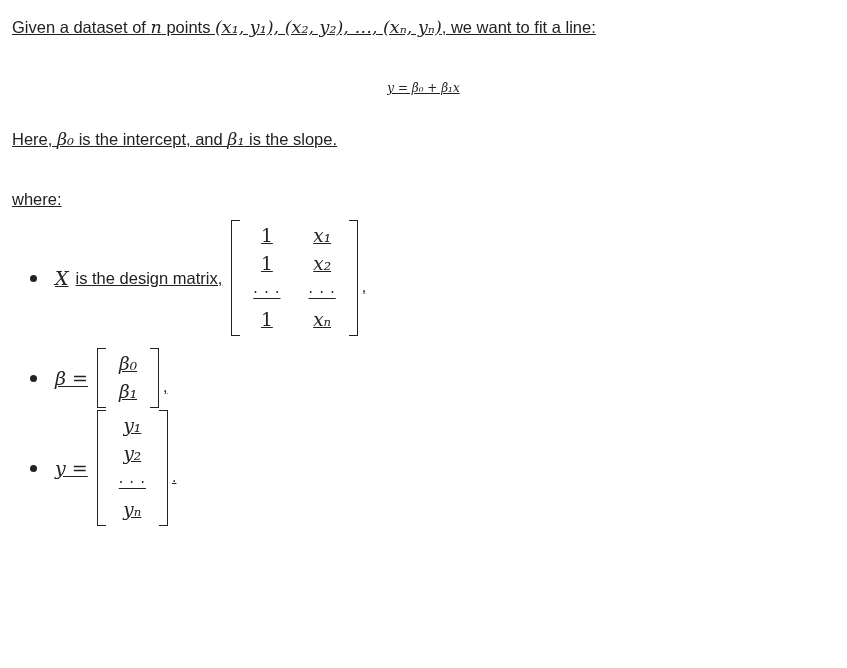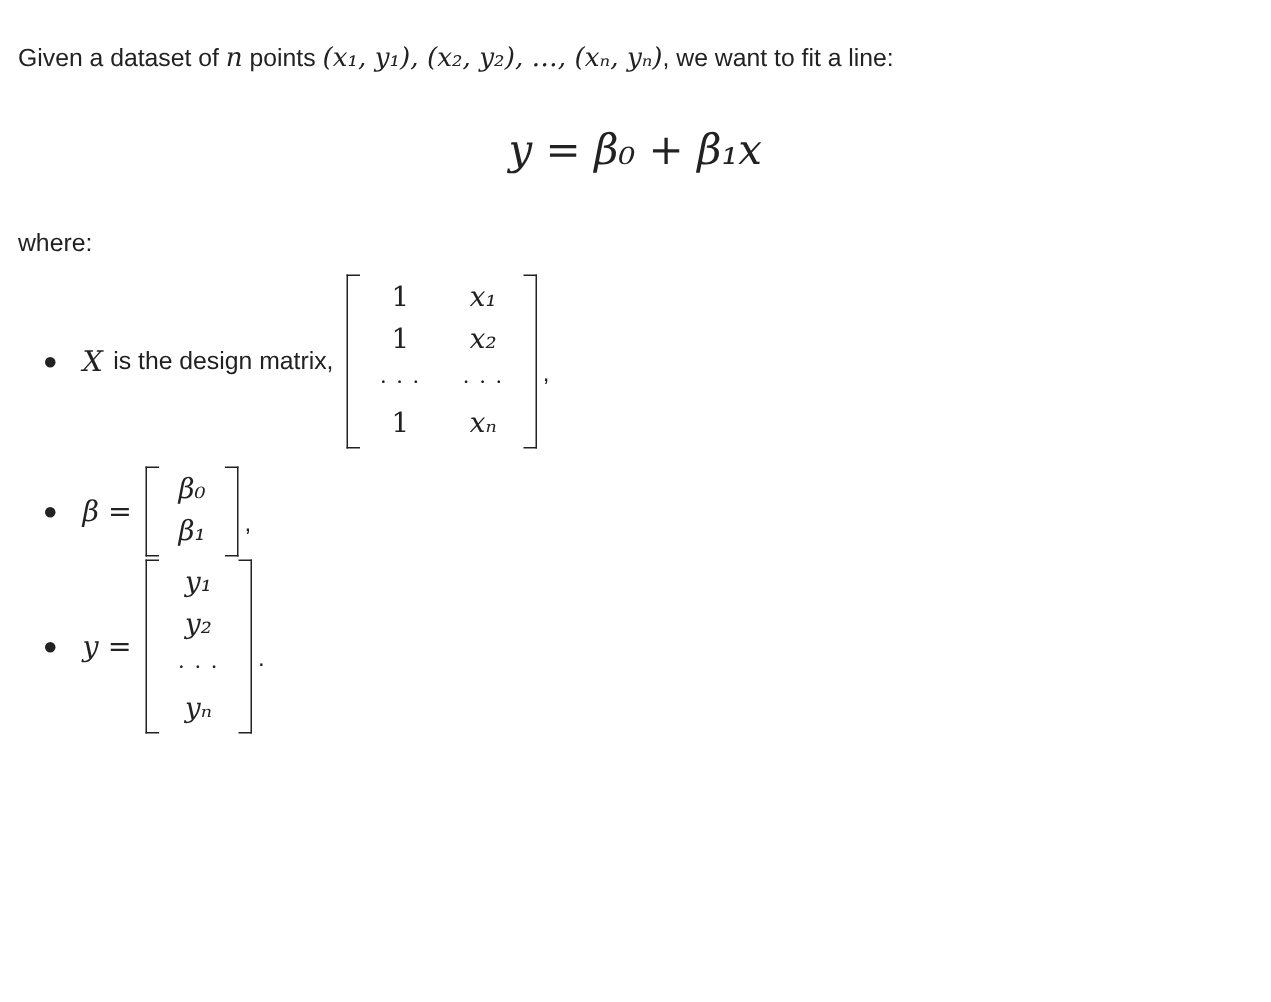--- a/index.html
+++ b/index.html
@@ -2,30 +2,30 @@
 <html><head>
 <meta charset="utf-8">
 <style>
   html,body{margin:0;padding:0;}
   body{
     width:847px;height:668px;overflow:hidden;
     background:#ffffff;color:#222222;
     font-family:"Liberation Sans",sans-serif;
     font-size:16.5px;
   }
-  .doc{padding:28px 12px 0 12px;}
+  .doc{padding:16px 12px 0 12px;text-decoration:underline;}
 
   .p{margin:0;font-size:16.5px;line-height:22px;color:#222222;}
   .p .mi{font-size:17.5px;}
 
   
   .mi{font-family:"DejaVu Serif","Liberation Serif",serif;font-style:italic;}
   .disp{
     font-family:"DejaVu Serif","Liberation Serif",serif;font-style:italic;
-    font-size:28px;line-height:26px;text-align:center;color:#222222;
+    font-size:12px;line-height:26px;text-align:center;color:#222222;
   }
   .eq1{margin:37px 0 27px 0;}
   .eq2{margin:27px 0 0 0;}
   .p-mform{margin:40px 0 0 0;}
   .p-where{margin:38px 0 0 0;}
 
   
   .defs{list-style:none;margin:10px 0 0 0;padding:0;}
   .def{display:flex;align-items:center;}
   .def-beta{margin-top:12px;}
@@ -55,20 +55,21 @@
 </style>
 </head>
 <body>
 
 <div class="doc">
 
   <p class="p"><span>Given a dataset of </span><span class="mi">n</span><span> points </span><span class="mi">(x₁, y₁), (x₂, y₂), …, (xₙ, yₙ)</span><span>, we want to fit a line:</span></p>
 
   <div class="disp eq1">y = β₀ + β₁x</div>
 
+  <p class="p"><span>Here, </span><span class="mi">β₀</span><span> is the intercept, and </span><span class="mi">β₁</span><span> is the slope.</span></p>
 
 
 
   <p class="p p-where">where:</p>
 
   <ul class="defs">
 
     <li class="def def-x">
       <span class="dot"></span>
       <span class="mi lhs-x">X</span>

